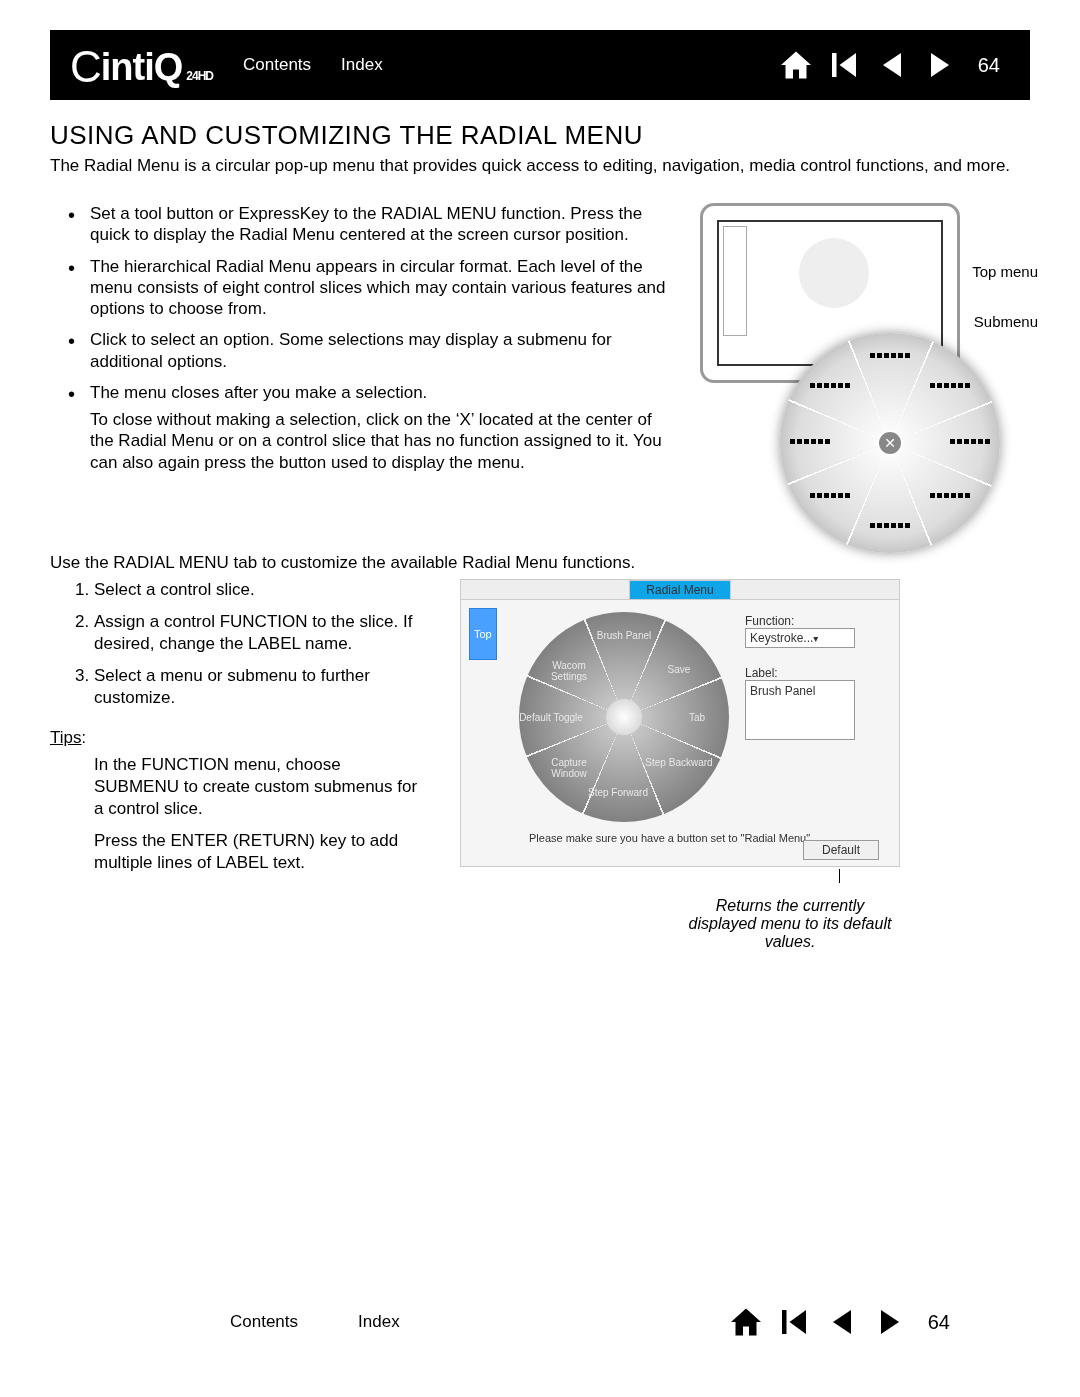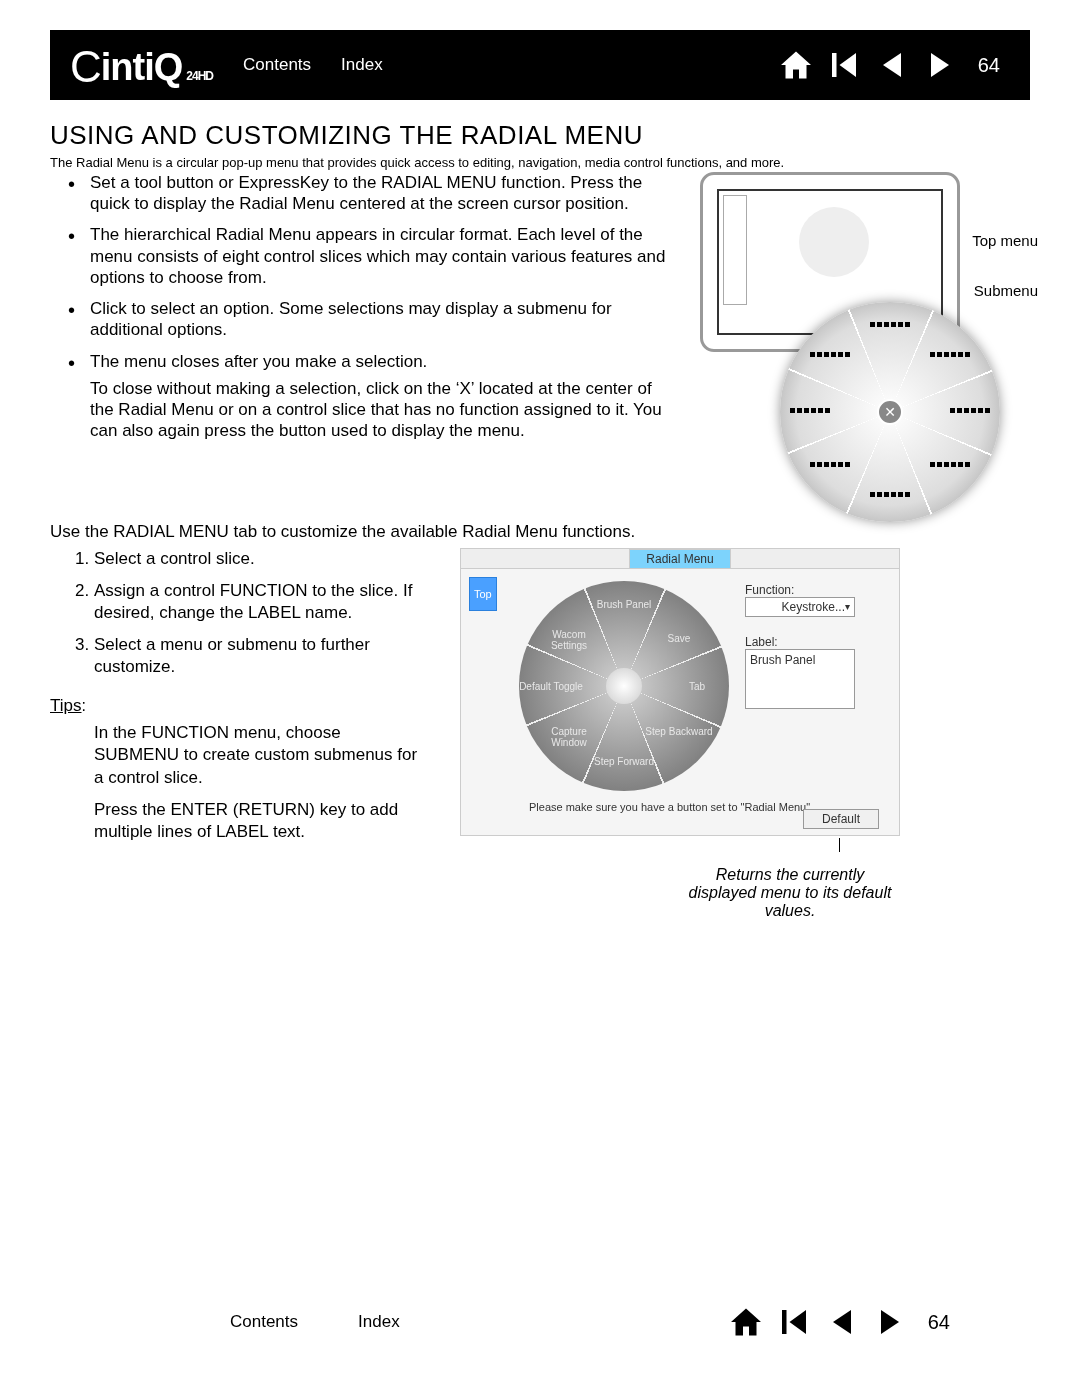--- a/index.html
+++ b/index.html
@@ -54,21 +54,21 @@
   .nav-bar.white .nav-link { color: #000; }
   .nav-bar.black .nav-link { color: #fff; }
 
   
   h1 {
     font-size: 26px;
     font-weight: 400;
     letter-spacing: 0.5px;
     margin: 20px 0 4px 0;
   }
-  .intro { font-size: 13px; line-height: 1.3; margin-bottom: 0; }
+  .intro { font-size: 17px; line-height: 1.3; margin-bottom: 26px; }
   .row1 { display: flex; gap: 30px; }
   .col-text { flex: 1; }
   .col-fig { width: 330px; }
   ul.bul { list-style: none; padding-left: 40px; }
   ul.bul li { position: relative; margin-bottom: 10px; font-size: 17px; line-height: 1.25; }
   ul.bul li::before { content: "•"; position: absolute; left: -22px; font-size: 20px; }
   ul.bul li .sub { margin-top: 6px; }
   ol.num { padding-left: 44px; }
   ol.num li { margin-bottom: 10px; font-size: 17px; line-height: 1.3; }
   .middle-line { font-size: 17px; margin: 20px 0 6px 0; }
@@ -153,29 +153,29 @@
     display: flex;
     justify-content: center;
     border-bottom: 1px solid #ccc;
     background: #eee;
     font-size: 12px;
   }
   .fig2 .tabhead span {
     padding: 2px 16px;
     border: 1px solid #ccc;
     border-bottom: none;
-    background: #7dd3fc;
+    background: #0ea5e9;
   }
   .fig2 .body { display: flex; gap: 10px; padding: 8px; }
   .fig2 .leftcol { width: 40px; }
   .fig2 .leftcol .top-chip {
     background: #4aa0ff;
     color: #fff;
     font-size: 11px;
-    padding: 10px 4px;
+    padding: 19px 4px;
     border: 1px solid #2a80dd;
     display: inline-block;
   }
   .fig2 .radial2 {
     width: 210px; height: 210px;
     border-radius: 50%;
     position: relative;
     background:
       repeating-conic-gradient(from 22.5deg, #eee 0deg 1deg, transparent 1deg 45deg),
       radial-gradient(circle, #fff 0%, #c8c8c8 10%, #6a6a6a 90%);
@@ -198,21 +198,21 @@
     margin-left: -35px;
     line-height: 1.1;
   }
   .fig2 .rightcol { flex: 1; padding-left: 6px; }
   .fig2 .rightcol label { font-size: 12px; display: block; margin-top: 6px; }
   .fig2 .rightcol .select {
     border: 1px solid #999;
     background: #fff;
     padding: 2px 4px;
     display: flex;
-    justify-content: flex-end;
+    justify-content: flex-start;
     align-items: center;
     font-size: 12px;
     width: 110px;
   }
   .fig2 .rightcol .select::after { content: "▾"; font-size: 10px; }
   .fig2 .rightcol .labelbox {
     border: 1px solid #999;
     background: #fff;
     height: 60px;
     width: 110px;
@@ -388,21 +388,21 @@
         <div class="body">
           <div class="leftcol">
             <span class="top-chip">Top</span>
           </div>
           <div class="radial2">
             <div class="hub"></div>
             <span class="slice-label" style="left:105px; top:18px;">Brush Panel</span>
             <span class="slice-label" style="left:160px; top:52px;">Save</span>
             <span class="slice-label" style="left:178px; top:100px;">Tab</span>
             <span class="slice-label" style="left:160px; top:145px;">Step Backward</span>
-            <span class="slice-label" style="left:105px; top:175px;">Step Forward</span>
+            <span class="slice-label" style="left:99px; top:175px;">Step Forward</span>
             <span class="slice-label" style="left:50px;  top:145px;">Capture Window</span>
             <span class="slice-label" style="left:32px;  top:100px;">Default Toggle</span>
             <span class="slice-label" style="left:50px;  top:48px;">Wacom Settings</span>
           </div>
           <div class="rightcol">
             <label>Function:</label>
             <div class="select">
               <span>Keystroke...</span>
             </div>
             <label style="margin-top:18px">Label:</label>

